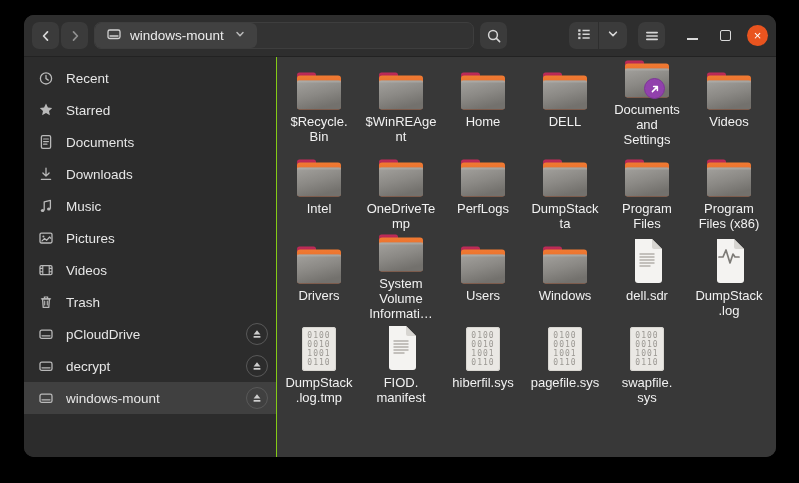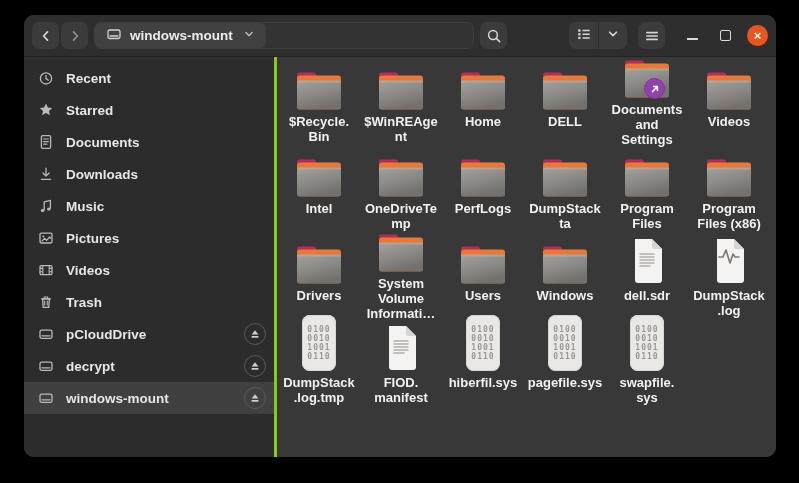--- a/index.html
+++ b/index.html
@@ -1,21 +1,21 @@
 <!DOCTYPE html>
 <html><head>
 <meta charset="utf-8">
 <style>
   * { box-sizing: border-box; margin: 0; padding: 0; }
   html,body { width:799px; height:483px; background:#000; overflow:hidden;
     font-family:"Liberation Sans", sans-serif; }
 
   .window { position:absolute; left:24px; top:15px; width:752px; height:442px;
     background:#383838; border-radius:10px; overflow:hidden;
-    box-shadow:0 10px 30px rgba(0,0,0,.85); display:flex; flex-direction:column;font-weight:bold; }
+    box-shadow:0 10px 30px rgba(0,0,0,.85); display:flex; flex-direction:column; }
 
   
   .headerbar { flex:0 0 42px; background:#2e2e2e; border-bottom:1px solid #222;
     display:flex; align-items:center; padding:0 8px; }
   .hbtn { width:27px; height:27px; background:#3b3b3b; border-radius:7px;
     display:flex; align-items:center; justify-content:center; flex:0 0 auto; }
   .hbtn svg { display:block; }
   .nav-back { margin-right:2px; }
   .pathbar { margin-left:6px; width:380px; height:27px; background:#333;
     border:1px solid #3e3e3e; border-radius:7px; display:flex; align-items:center; }
@@ -32,21 +32,21 @@
   .win-min { margin-left:16px; width:22px; height:27px; display:flex; align-items:flex-end; justify-content:center; padding-bottom:9px; }
   .win-min i { display:block; width:11px; height:2px; background:#d9d9d9; }
   .win-max { margin-left:11px; width:22px; height:27px; display:flex; align-items:center; justify-content:center; }
   .win-max i { display:block; width:11px; height:11px; border:1.5px solid #d9d9d9; border-radius:2px; }
   .win-close { margin-left:11px; width:21px; height:21px; border-radius:50%;
     display:flex; align-items:center; justify-content:center;
     color:#fff; font-size:13px; line-height:1; padding-bottom:1px; }
 
   
   .main { flex:1; display:flex; min-height:0; }
-  .sidebar { flex:0 0 253px; background:#2c2c2c; border-right:3px solid #84cc16;
+  .sidebar { flex:0 0 253px; background:#2c2c2c; border-right:1px solid #84cc16;
     padding-top:5px; }
   .sb-row { height:32px; display:flex; align-items:center; padding:0 14px;
     position:relative; color:#e6e6e6; font-size:13.5px; }
   .sb-row.selected { background:#404040; }
   .sb-icon { width:16px; height:16px; margin-right:12px; flex:0 0 auto; }
   .sb-icon svg { display:block; }
   .eject-btn { position:absolute; right:8px; top:5px; width:22px; height:22px;
     border:1px solid #595959; border-radius:50%; display:flex;
     align-items:center; justify-content:center; }
 
@@ -54,21 +54,21 @@
     display:grid; grid-template-columns:repeat(6, 82px); grid-auto-rows:87px;
     align-content:start; justify-content:start; }
   .cell { width:82px; display:flex; flex-direction:column; align-items:center; }
   .icon-wrap { height:50px; display:flex; align-items:flex-end; justify-content:center;
     position:relative; }
   .cell-label { margin-top:4px; font-size:13px; line-height:15px; color:#f1f1f1;
     text-align:center; white-space:pre-line; max-width:82px; }
   .emblem { position:absolute; right:5px; bottom:-1px; width:21px; height:21px;
     border-radius:50%; background:#9141ac; border:1px solid #7c3596;
     display:flex; align-items:center; justify-content:center; }
-  .binfile { width:34px; height:56px; background:#eae8e4; border-radius:8px;
+  .binfile { width:34px; height:44px; background:#eae8e4; border-radius:3px;
     box-shadow:inset 0 0 0 1px #d8d6d1; display:flex; align-items:center; justify-content:center; }
   .bin-lines { font-family:"DejaVu Sans Mono", monospace; font-size:8px;
     line-height:9px; letter-spacing:1px; color:#9b9893; white-space:pre; }
 </style>
 </head>
 <body>
 
 <svg width="0" height="0" style="position:absolute" aria-hidden="true">
   <defs>
     <linearGradient id="gradTab" x1="0" y1="0" x2="0" y2="1">

